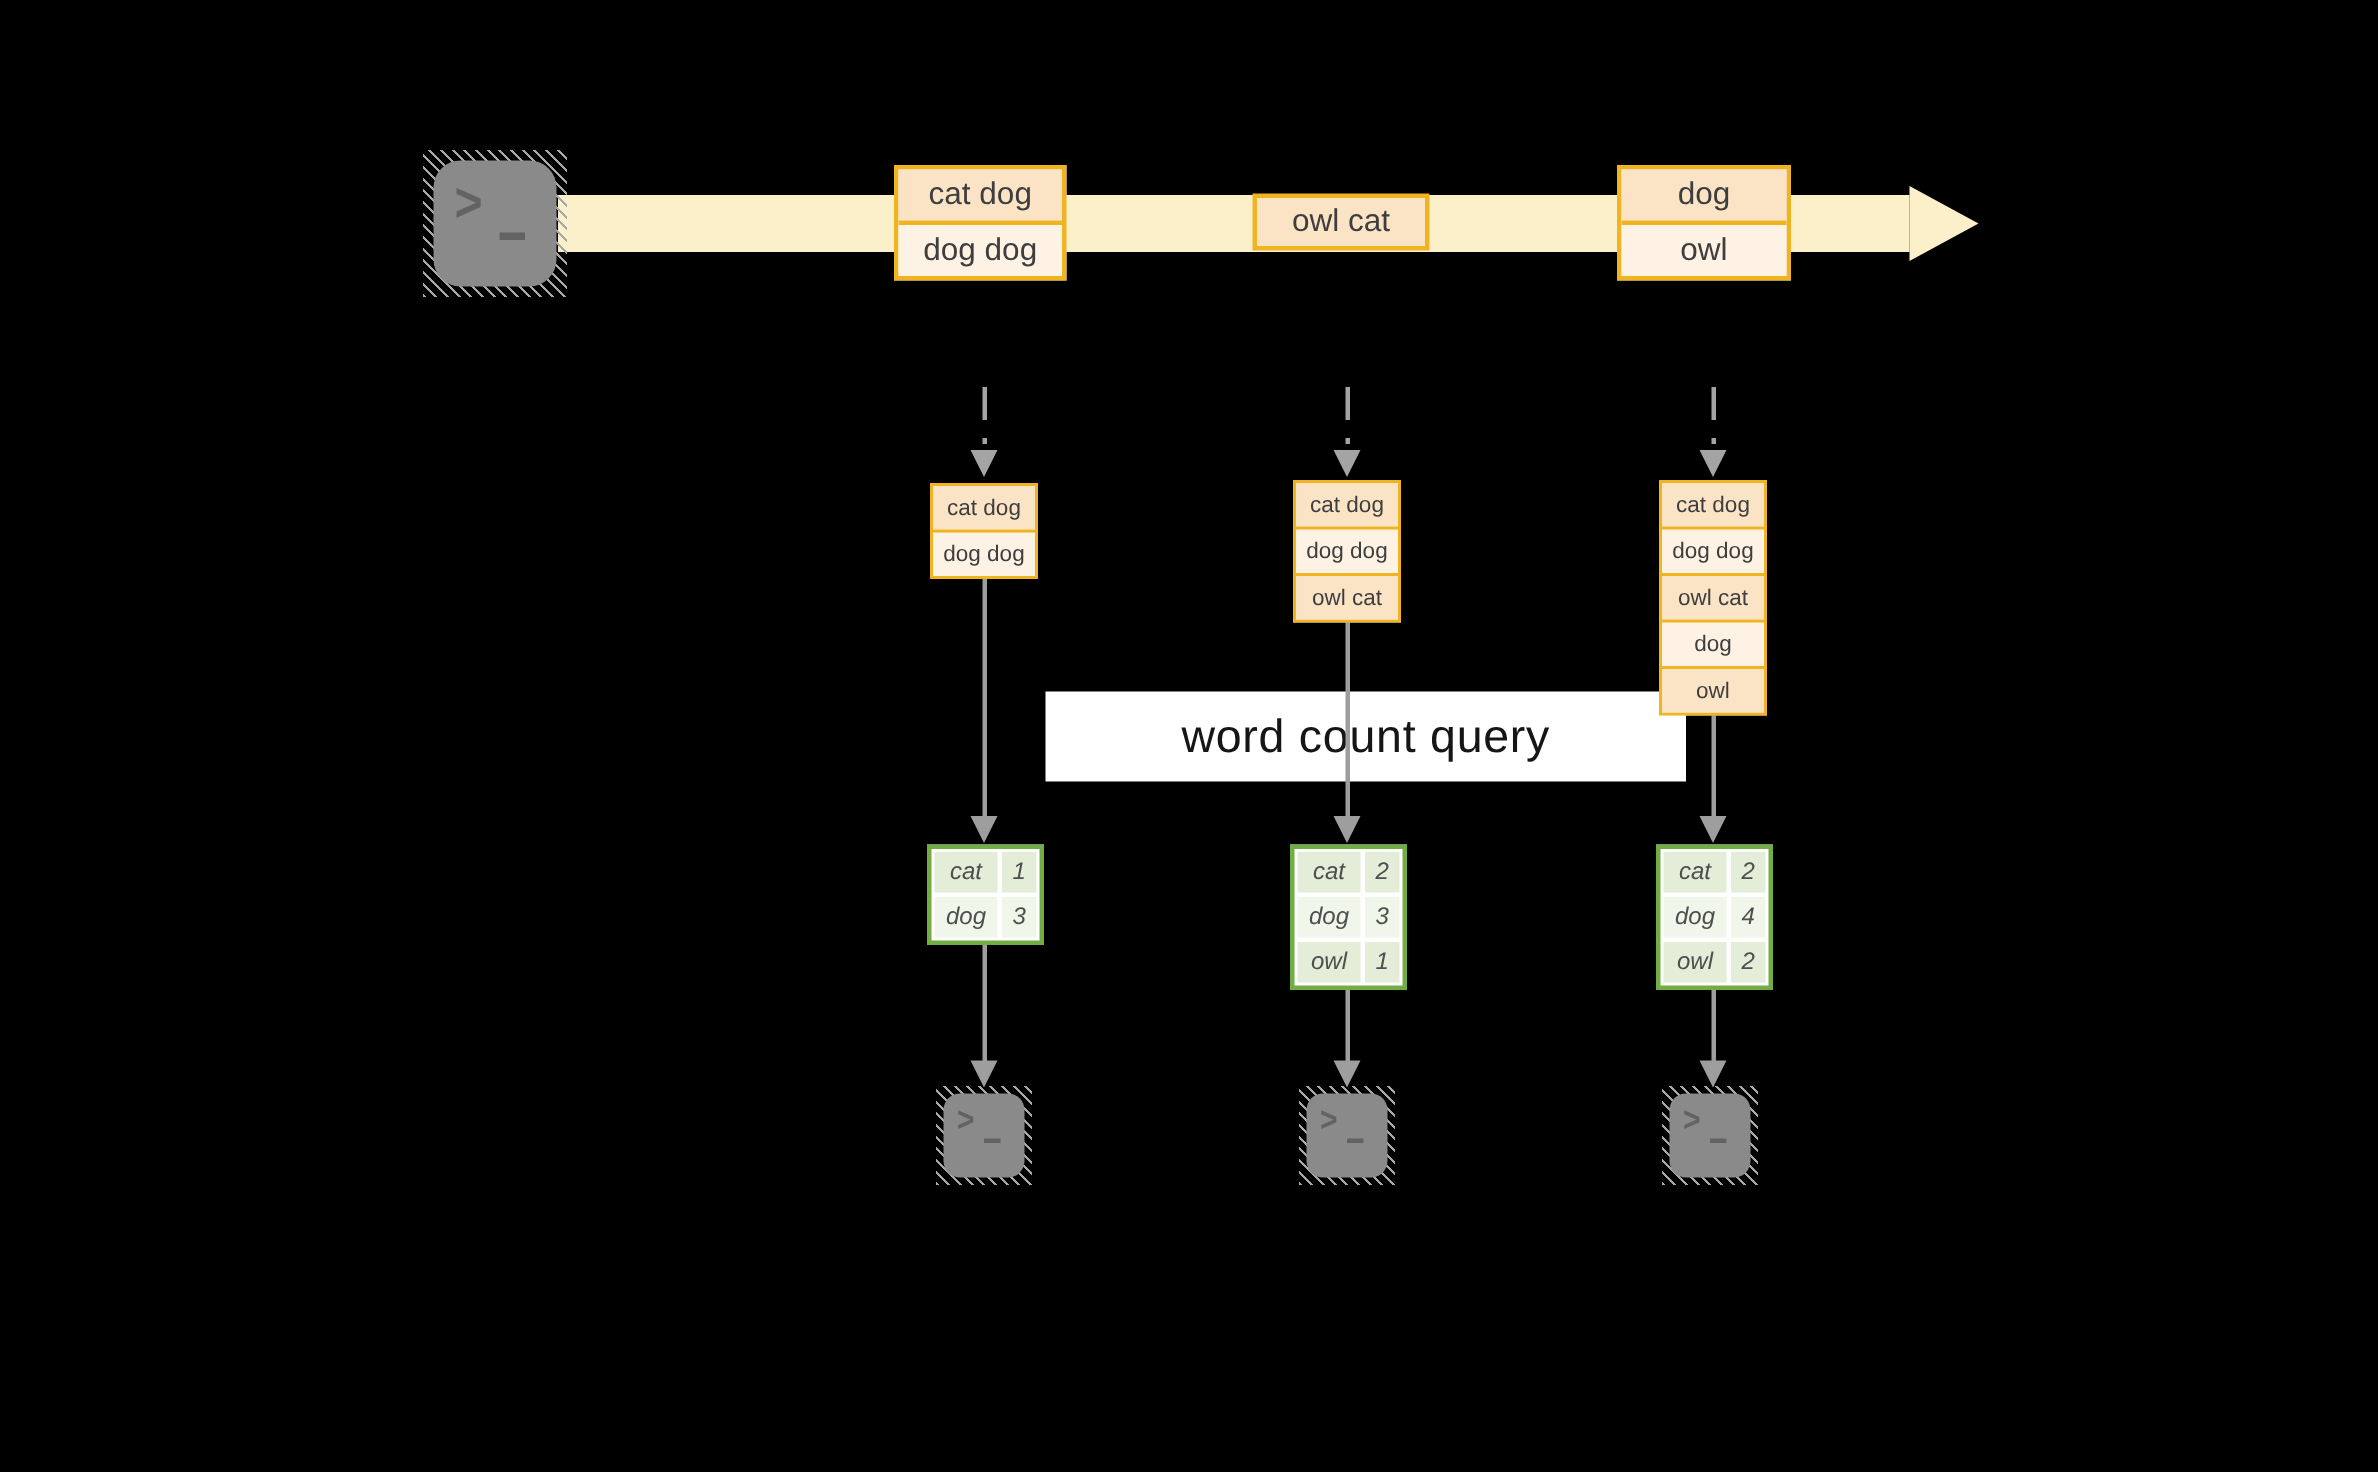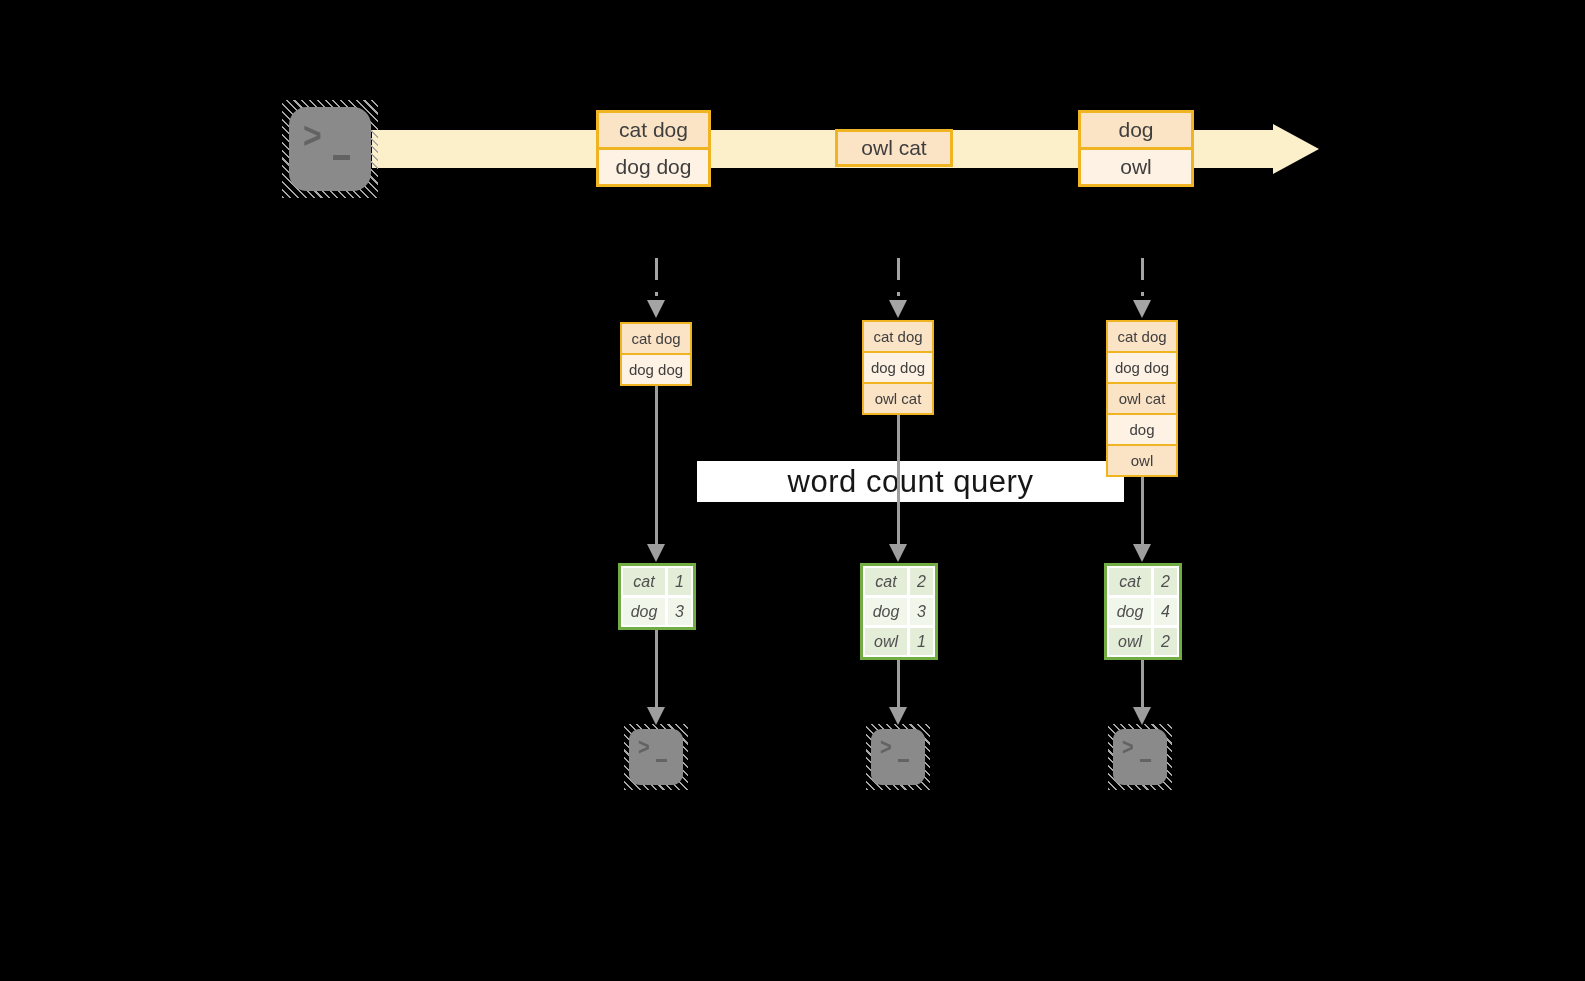--- a/index.html
+++ b/index.html
@@ -25,21 +25,21 @@
   .fb{background:#fdf2e3;}
   
   .vline{position:absolute;width:3px;background:#9e9e9e;z-index:2;}
   .vdash{position:absolute;width:3px;z-index:2;
     background:repeating-linear-gradient(to bottom,#a4a4a4 0 22px,transparent 22px 34px);}
   .tri{position:absolute;width:0;height:0;z-index:2;
     border-left:9px solid transparent;border-right:9px solid transparent;
     border-top:18px solid #9e9e9e;}
   .tri-dash{border-top-color:#a4a4a4;}
   
-  .banner{position:absolute;left:697px;top:461px;width:427px;height:41px;
+  .banner{position:absolute;left:697px;top:461px;width:427px;height:60px;
     background:#ffffff;z-index:1;display:flex;align-items:center;justify-content:center;}
   .banner span{font-size:31px;color:#161616;letter-spacing:.5px;}
   
   .gtable{position:absolute;z-index:3;border:3px solid #72ad44;background:#ffffff;
     padding:2px;display:grid;grid-template-columns:42px 23px;gap:3px;font-style:italic;}
   .gcell{height:27px;display:flex;align-items:center;justify-content:center;
     font-size:16px;color:#4f4f4f;}
   .ga{background:#e3edd8;}
   .gb{background:#f1f6eb;}
   

